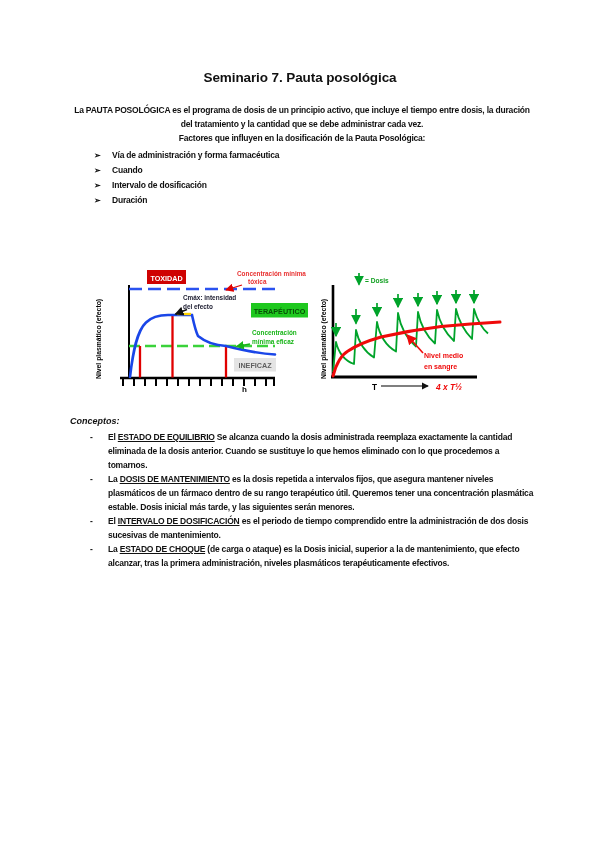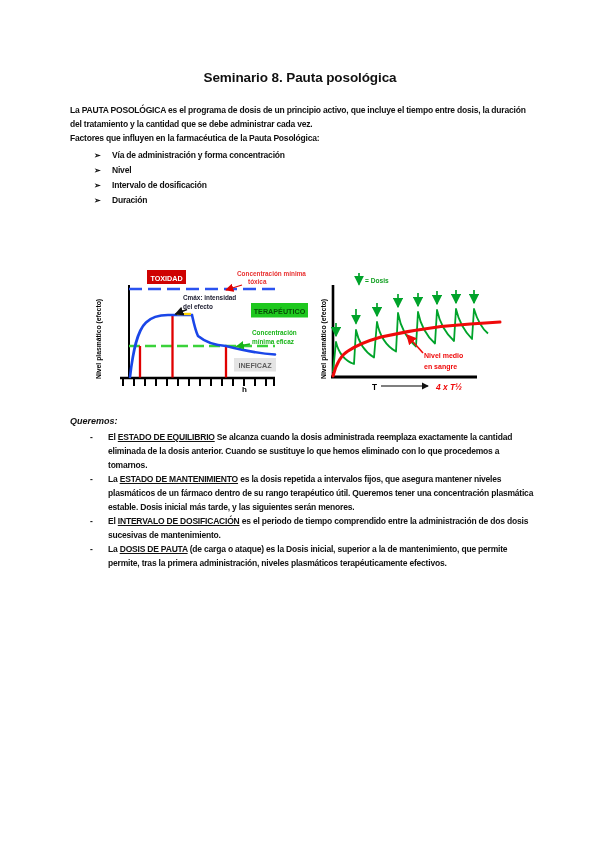--- a/index.html
+++ b/index.html
@@ -3,21 +3,21 @@
 <meta charset="utf-8">
 <style>
   html,body{margin:0;padding:0;background:#ffffff;}
   body{width:600px;height:848px;position:relative;overflow:hidden;
        font-family:"Liberation Sans",sans-serif;color:#111;}
   .page{position:absolute;inset:0;background:#fff;}
   .title{position:absolute;top:70px;left:0;width:600px;text-align:center;
          font-size:13.5px;font-weight:700;letter-spacing:-0.1px;}
   .intro{position:absolute;top:103px;left:70px;width:464px;
          font-size:8.5px;font-weight:700;line-height:14px;letter-spacing:-0.2px;}
-  .intro p{margin:0;}
+  .intro p{margin:0;text-align:center;}
   .abullets{margin-top:3px;}
   .abullet{position:relative;padding-left:42px;line-height:15px;}
   .abullet .mark{position:absolute;left:24px;top:0;font-size:8px;}
   .figures{position:absolute;top:258px;left:0;width:600px;height:146px;}
   .fig-left{position:absolute;left:90px;top:0;}
   .fig-right{position:absolute;left:315px;top:0;}
   svg text{font-family:"Liberation Sans",sans-serif;font-weight:700;}
   .concepts-heading{position:absolute;top:416px;left:70px;
          font-size:9px;font-weight:700;font-style:italic;}
   .concepts{position:absolute;top:430px;left:88px;width:446px;
@@ -25,33 +25,33 @@
   .citem{position:relative;padding-left:20px;}
   .citem .dash{position:absolute;left:2px;top:0;}
   .citem .term{text-decoration:underline;margin-top:37px;}
   .citem .ej{display:block;}
 </style>
 </head>
 <body>
 
 <div class="page">
 
-  <div class="title">Seminario 8. Pauta posológica</div>
+  <div class="title">Seminario 7. Pauta posológica</div>
 
   <div class="intro">
     <p>La PAUTA POSOLÓGICA es el programa de dosis de un principio activo, que incluye el tiempo entre dosis, la duración del tratamiento y la cantidad que se debe administrar cada vez.</p>
-    <p>Factores que influyen en la farmacéutica de la Pauta Posológica:</p>
+    <p>Factores que influyen en la dosificación de la Pauta Posológica:</p>
     <div class="abullets">
       <div class="abullet">
         <span class="mark">➢</span>
-        <span>Vía de administración y forma concentración</span>
+        <span>Vía de administración y forma farmacéutica</span>
       </div>
       <div class="abullet">
         <span class="mark">➢</span>
-        <span>Nivel</span>
+        <span>Cuando</span>
       </div>
       <div class="abullet">
         <span class="mark">➢</span>
         <span>Intervalo de dosificación</span>
       </div>
       <div class="abullet">
         <span class="mark">➢</span>
         <span>Duración</span>
       </div>
     </div>
@@ -149,30 +149,30 @@
       <line x1="108" y1="95" x2="92" y2="77" stroke="#ef0a0a" stroke-width="1.6" marker-end="url(#r-red)"></line>
       <text x="109" y="99.5" font-size="7" fill="#ef0a0a">Nivel medio</text>
       <text x="109" y="110.5" font-size="7" fill="#ef0a0a">en sangre</text>
 
       <text x="57" y="131.5" font-size="8.2" fill="#000">T</text>
       <line x1="66" y1="128" x2="113" y2="128" stroke="#000" stroke-width="1.1" marker-end="url(#r-blk)"></line>
       <text x="121" y="132" font-size="8.4" font-style="italic" fill="#ef0a0a">4 x T½</text>
     </svg>
   </div>
 
-  <div class="concepts-heading">Queremos:</div>
+  <div class="concepts-heading">Conceptos:</div>
 
   <div class="concepts">
     <div class="citem">
       <span class="dash">-</span><span>El </span><span class="term">ESTADO DE EQUILIBRIO</span><span> Se alcanza cuando la dosis administrada reemplaza exactamente la cantidad eliminada de la dosis anterior. Cuando se sustituye lo que hemos eliminado con lo que procedemos a tomarnos.</span>
     </div>
     <div class="citem">
-      <span class="dash">-</span><span>La </span><span class="term">ESTADO DE MANTENIMIENTO</span><span> es la dosis repetida a intervalos fijos, que asegura mantener niveles plasmáticos de un fármaco dentro de su rango terapéutico útil. Queremos tener una concentración plasmática estable. Dosis inicial más tarde, y las siguientes serán menores.</span>
+      <span class="dash">-</span><span>La </span><span class="term">DOSIS DE MANTENIMIENTO</span><span> es la dosis repetida a intervalos fijos, que asegura mantener niveles plasmáticos de un fármaco dentro de su rango terapéutico útil. Queremos tener una concentración plasmática estable. Dosis inicial más tarde, y las siguientes serán menores.</span>
     </div>
     <div class="citem">
       <span class="dash">-</span><span>El </span><span class="term">INTERVALO DE DOSIFICACIÓN</span><span> es el periodo de tiempo comprendido entre la administración de dos dosis sucesivas de mantenimiento.</span>
     </div>
     <div class="citem">
-      <span class="dash">-</span><span>La </span><span class="term">DOSIS DE PAUTA</span><span> (de carga o ataque) es la Dosis inicial, superior a la de mantenimiento, que permite permite, tras la primera administración, niveles plasmáticos terapéuticamente efectivos.</span>
+      <span class="dash">-</span><span>La </span><span class="term">ESTADO DE CHOQUE</span><span> (de carga o ataque) es la Dosis inicial, superior a la de mantenimiento, que efecto alcanzar, tras la primera administración, niveles plasmáticos terapéuticamente efectivos.</span>
     </div>
   </div>
 
 </div>
 
 </body></html>

